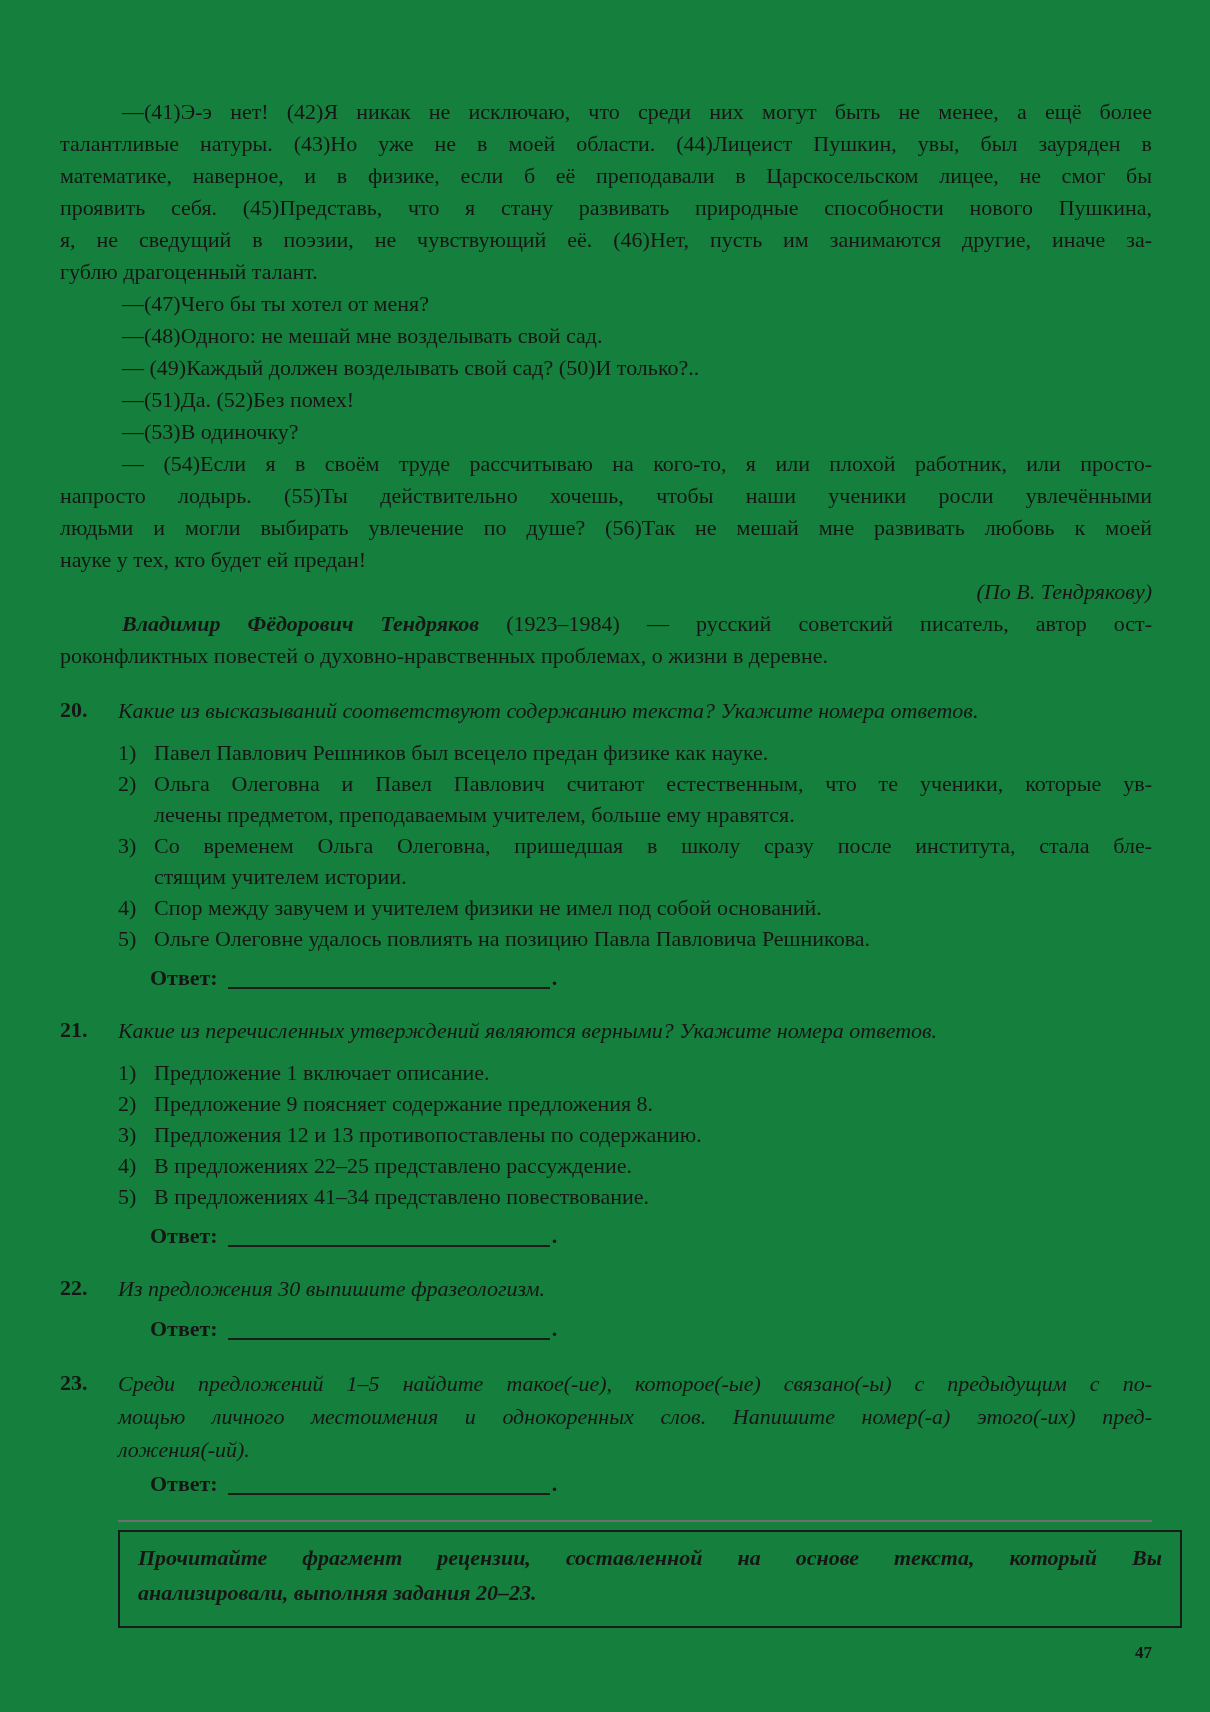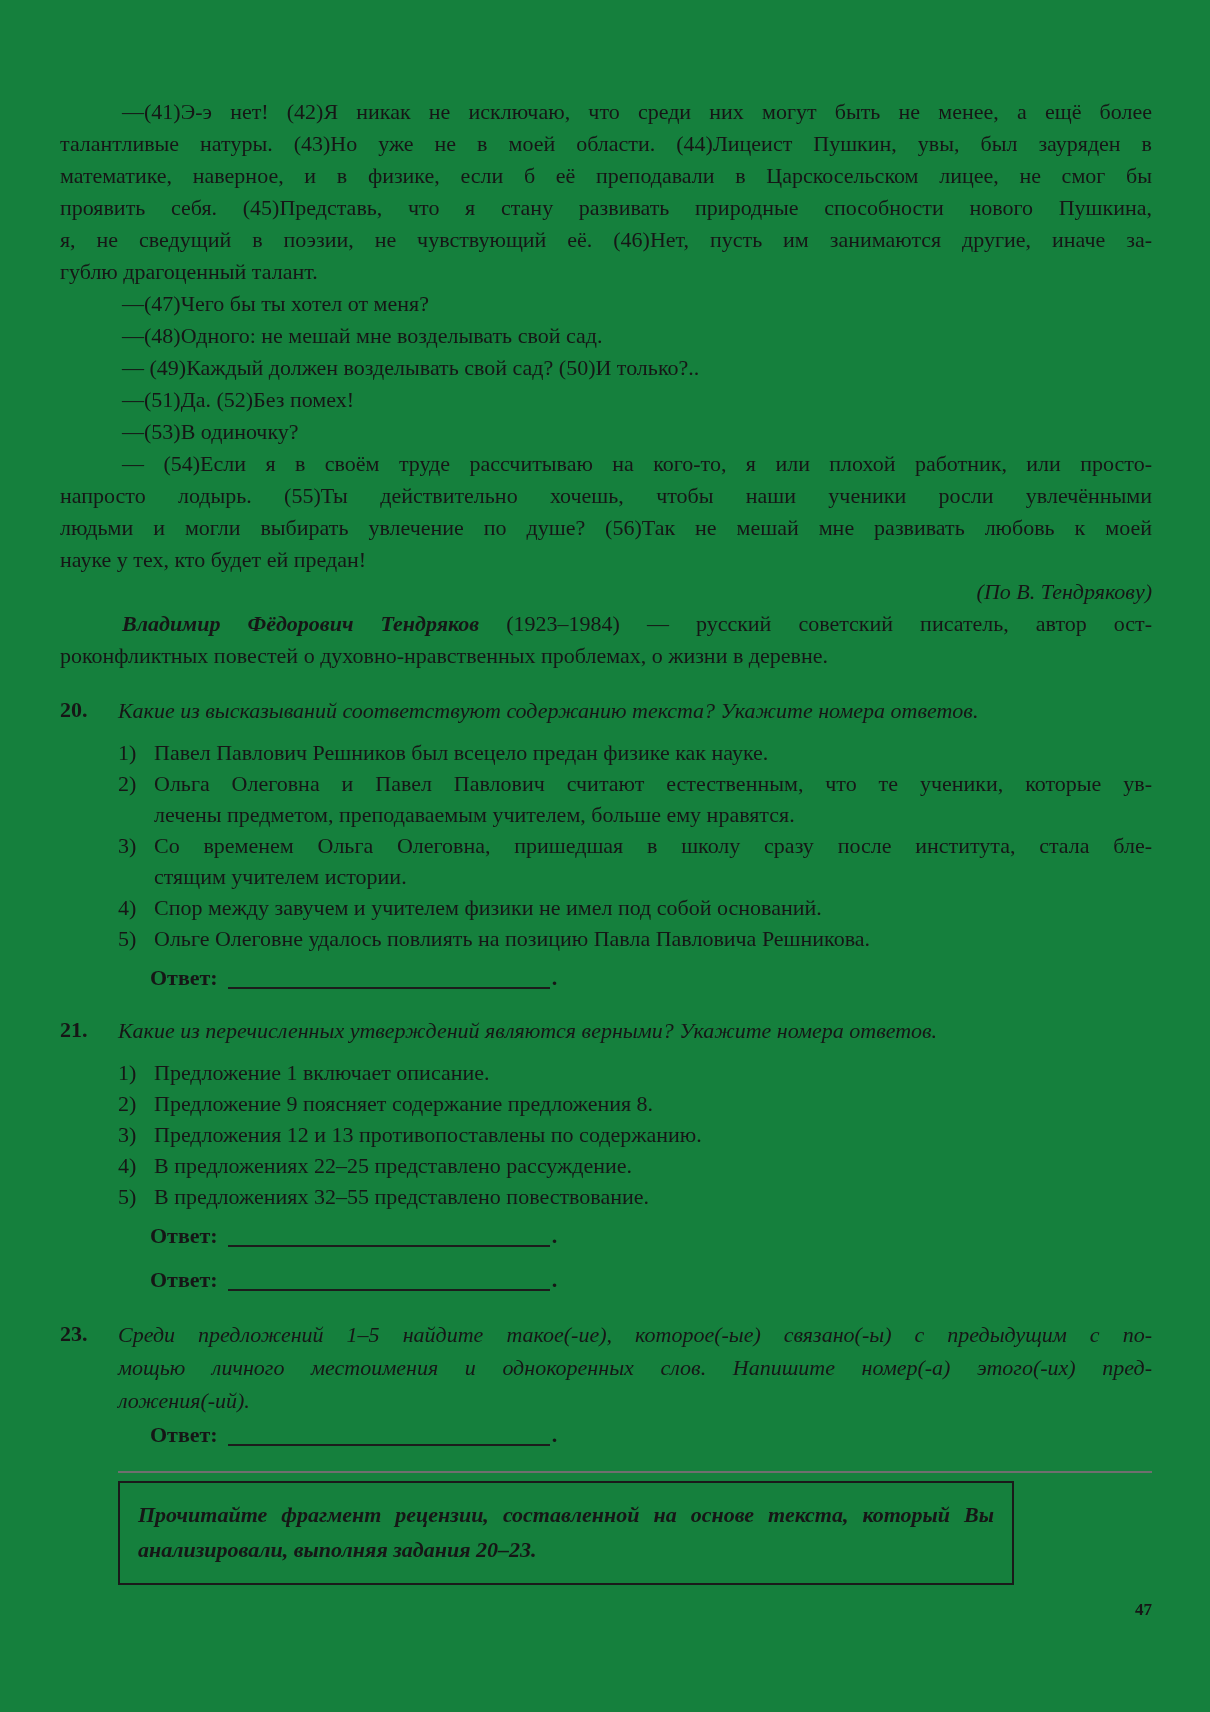--- a/index.html
+++ b/index.html
@@ -64,24 +64,24 @@
 
   
   .note-ghost {
     margin: 16px 0 8px 58px;
     width: 1034px;
     height: 2px;
     background: #6f6f6f;
   }
   .note-box {
     margin-left: 58px;
-    width: 896px;
+    width: 1064px;
     box-sizing: border-box;
     border: 2px solid #1a1a1a;
-    padding: 14px 18px 16px 18px;
+    padding: 8px 18px 16px 18px;
   }
   .note-box .line {
     line-height: 35px;
     font-weight: bold;
     font-style: italic;
   }
 
   .page-number {
     margin-top: 10px;
     text-align: right;
@@ -198,28 +198,34 @@
       </div>
       <div class="item">
         <div class="item-num">4)</div>
         <div class="item-text">
             <div class="line ll">В предложениях 22–25 представлено рассуждение.</div>
           </div>
       </div>
       <div class="item">
         <div class="item-num">5)</div>
         <div class="item-text">
-            <div class="line ll">В предложениях 32–55 представлено повествование.</div>
+            <div class="line ll">В предложениях 41–34 представлено повествование.</div>
           </div>
       </div>
     </div>
     <div class="answer-row">
       <span class="answer-label">Ответ:</span><span class="answer-blank"></span><span class="answer-period">.</span>
     </div>
 
+    <div class="task sec-task22">
+      <div class="task-number">22.</div>
+      <div class="task-body">
+        <div class="line ll">Из предложения 30 выпишите фразеологизм.</div>
+      </div>
+    </div>
     <div class="answer-row">
       <span class="answer-label">Ответ:</span><span class="answer-blank"></span><span class="answer-period">.</span>
     </div>
 
     <div class="task sec-task23">
       <div class="task-number">23.</div>
       <div class="task-body">
         <div class="line jl">Среди предложений 1–5 найдите такое(-ие), которое(-ые) связано(-ы) с предыдущим с по-</div>
         <div class="line jl">мощью личного местоимения и однокоренных слов. Напишите номер(-а) этого(-их) пред-</div>
         <div class="line ll">ложения(-ий).</div>

